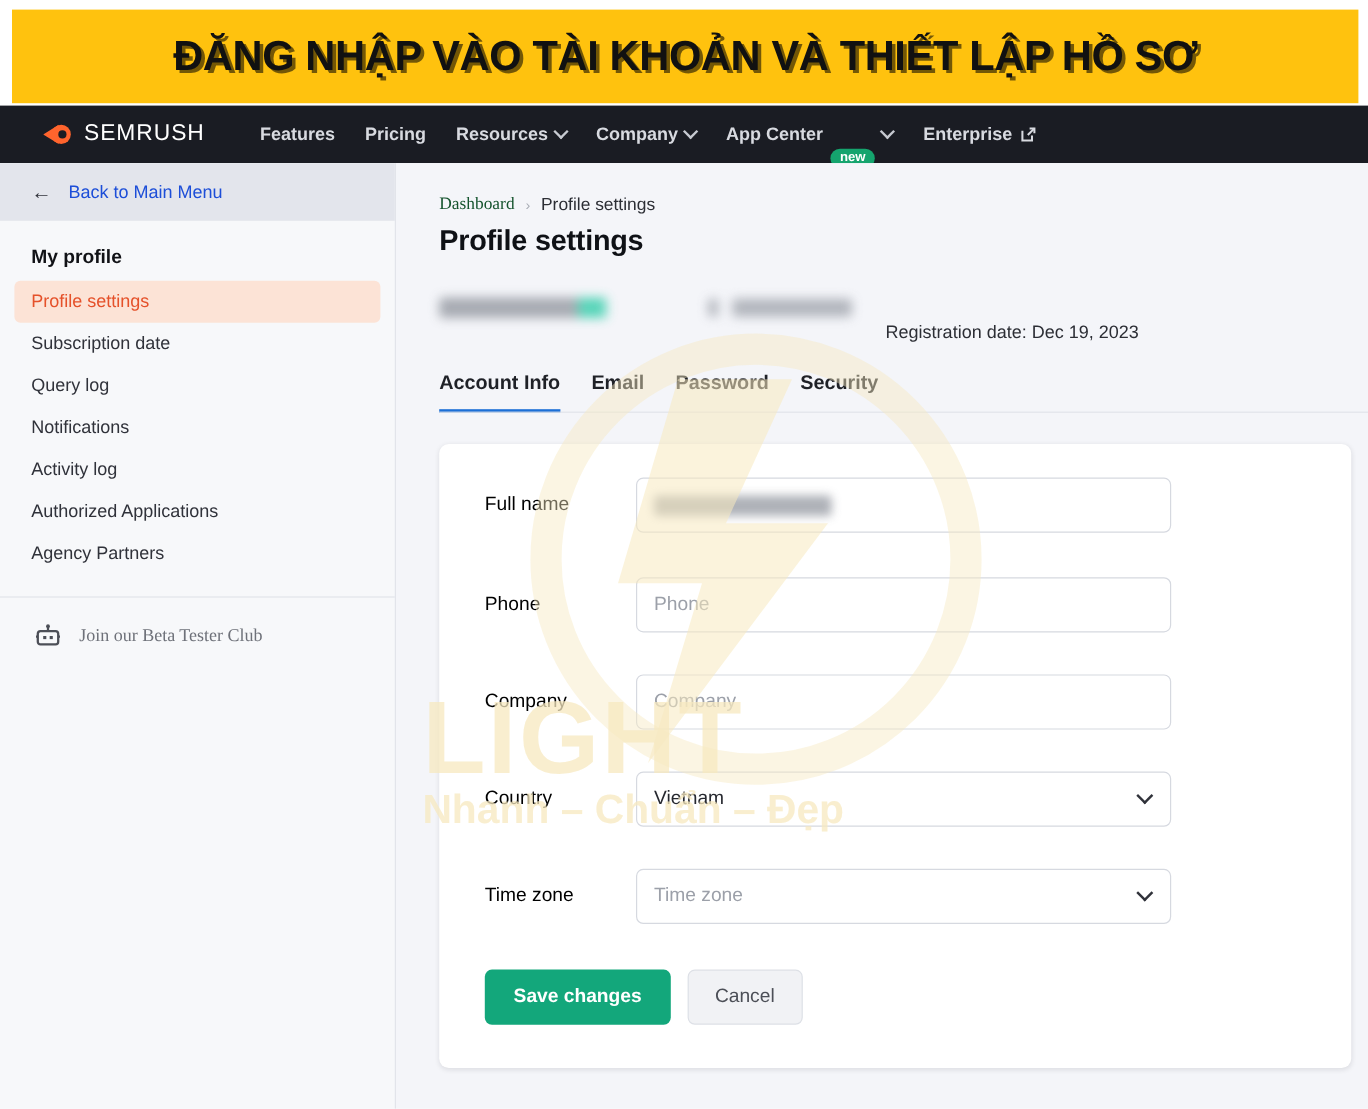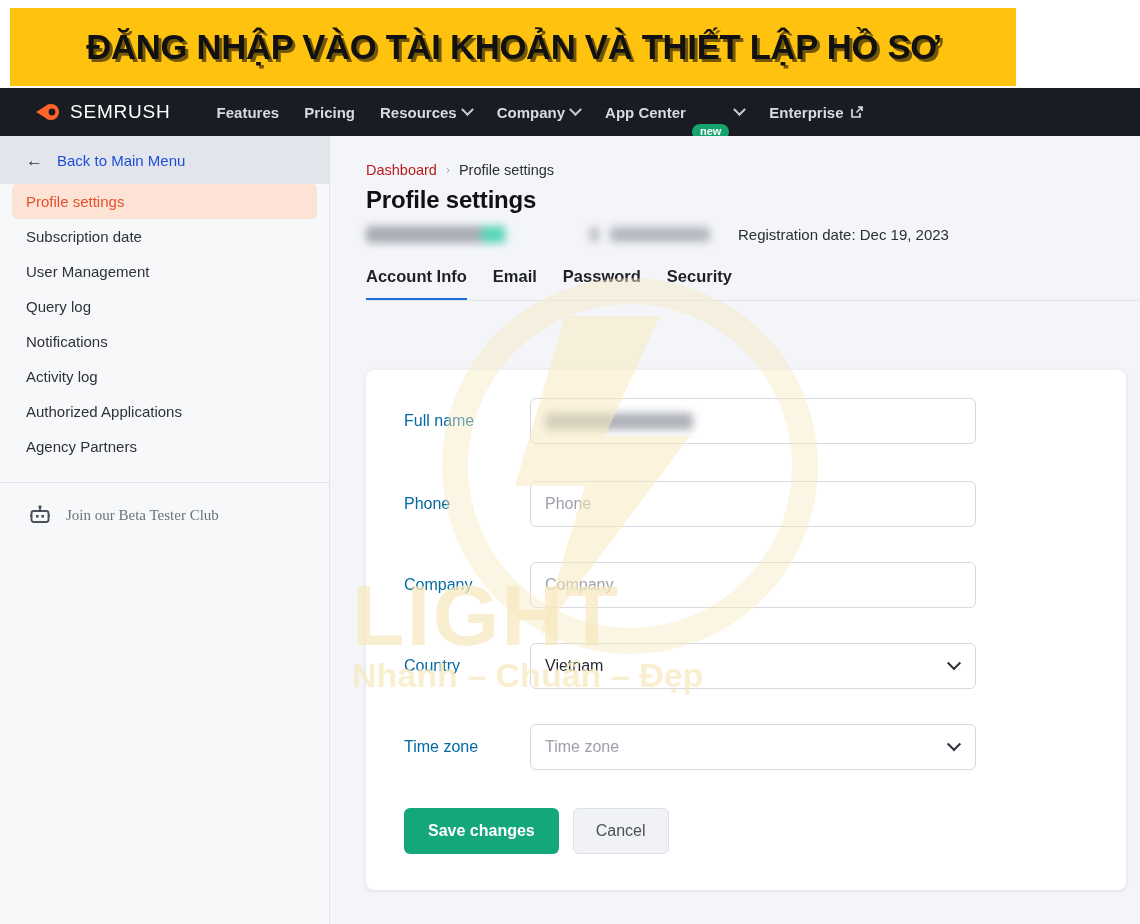--- a/index.html
+++ b/index.html
@@ -17,21 +17,21 @@
     width: 1140px;
     height: 924px;
     background: #ffffff;
   }
 
   
   .banner {
     position: absolute;
     left: 10px;
     top: 8px;
-    width: 1006px;
+    width: 1122px;
     height: 78px;
     background: #FFC20E;
     display: flex;
     align-items: center;
     justify-content: center;
   }
   .banner-text {
     font-family: "Liberation Sans", sans-serif;
     font-weight: 700;
     font-size: 35px;
@@ -174,21 +174,21 @@
     overflow: hidden;
   }
 
   .breadcrumb {
     display: flex;
     align-items: center;
     gap: 9px;
     font-size: 14.5px;
     padding: 26px 0 0 36px;
   }
-  .crumb-link { color: #b91c1c; cursor: pointer; }
+  .crumb-link { color: #14532d; cursor: pointer; font-family: Liberation Serif, serif; }
   .crumb-sep { color: #A9ADB6; font-size: 12px; }
   .crumb-current { color: #2C2E35; }
 
   .page-title {
     font-size: 24px;
     font-weight: 700;
     color: #0F1116;
     padding: 8px 0 0 36px;
     letter-spacing: -0.2px;
   }
@@ -207,21 +207,21 @@
   .redact-email {
     width: 196px; height: 17px;
     background: linear-gradient(90deg,#9a9ea6 0 58%, #3ecfae 60% 70%, transparent 72%);
     margin-right: 28px;
   }
   .redact-id {
     width: 120px; height: 15px;
     background: linear-gradient(90deg,#a7abb3 0 6%, transparent 8% 16%, #a7abb3 18% 100%);
     margin-right: 28px;
   }
-  .reg-date { font-size: 15px; color: #2C2E35; white-space: nowrap; }
+  .reg-date { font-size: 15px; color: #2C2E35; white-space: nowrap; margin-top: 42px; }
 
   
   .tabs {
     display: flex;
     align-items: flex-end;
     gap: 26px;
     padding: 24px 0 0 36px;
     position: relative;
   }
   .tab {
@@ -282,21 +282,21 @@
 
   .form-row {
     display: flex;
     align-items: center;
     padding-left: 38px;
   }
   .form-label {
     width: 126px;
     flex: 0 0 126px;
     font-size: 16px;
-    color: #0369a1;
+    color: #000000;
   }
   .field {
     width: 446px;
     height: 46px;
     border: 1px solid #D6D9E0;
     border-radius: 6px;
     background: #ffffff;
     display: flex;
     align-items: center;
     padding: 0 14px;
@@ -408,25 +408,25 @@
   </div>
 
   <div class="body-wrap">
 
     <div class="sidebar">
       <div class="back-row">
         <span class="back-arrow">←</span>
         <span class="back-label">Back to Main Menu</span>
       </div>
 
+      <div class="side-section-title">My profile</div>
 
       <div class="side-list">
         <div class="side-item active">Profile settings</div>
         <div class="side-item">Subscription date</div>
-        <div class="side-item">User Management</div>
         <div class="side-item">Query log</div>
         <div class="side-item">Notifications</div>
         <div class="side-item">Activity log</div>
         <div class="side-item">Authorized Applications</div>
         <div class="side-item">Agency Partners</div>
       </div>
 
       <div class="side-divider"></div>
 
       <div class="beta-row">

